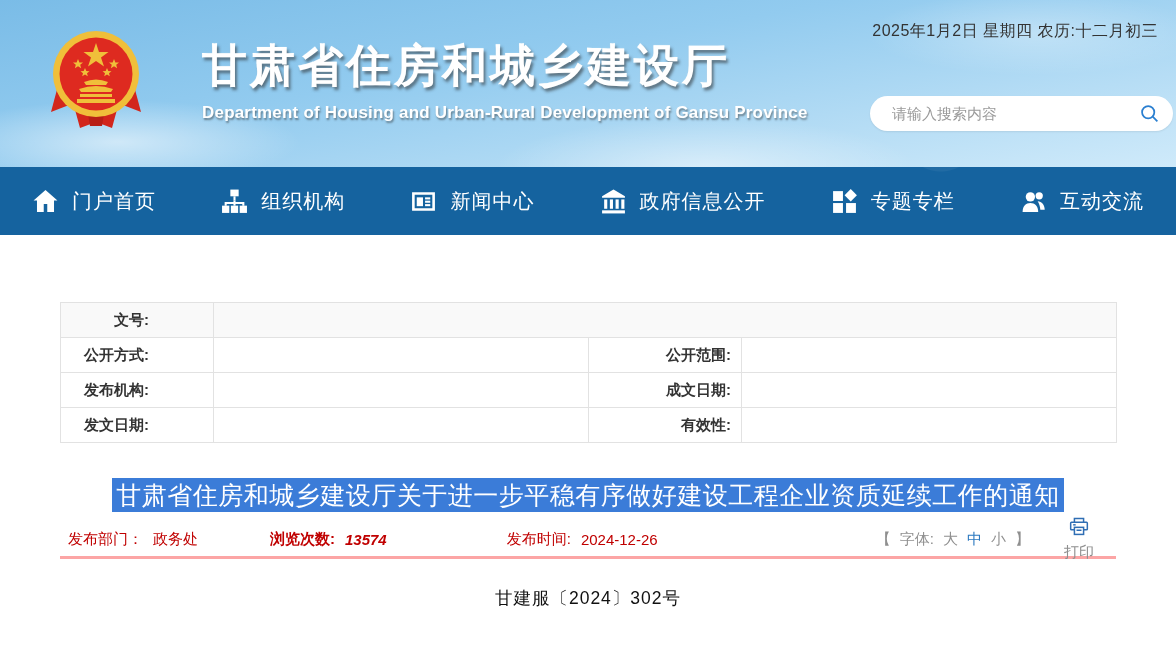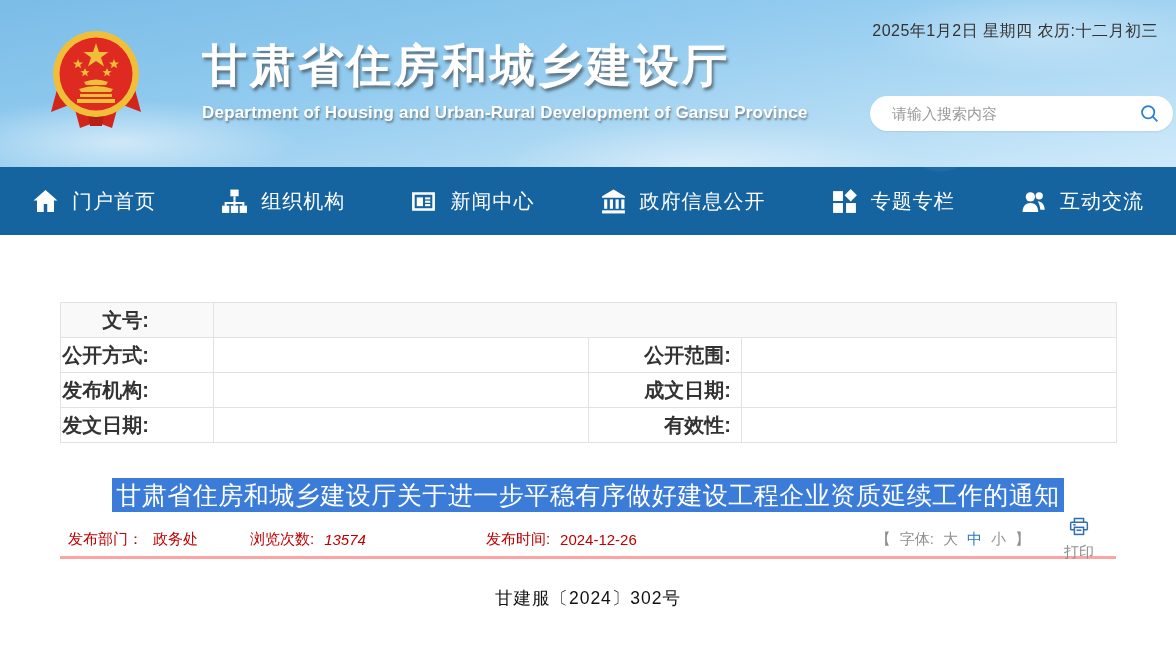--- a/index.html
+++ b/index.html
@@ -56,41 +56,41 @@
   .nav-item {
     display:flex; align-items:center; gap:13px; color:#fff; cursor:pointer;
     font-size:20px; letter-spacing:1px; text-decoration:none;
   }
   .nav-item svg { width:27px; height:27px; fill:#fff; stroke:none; }
 
   
   .content { width:1056px; margin:0 auto; }
 
   table.doc-table { width:1056px; margin-top:67px; border-collapse:collapse; table-layout:fixed; }
-  table.doc-table td { border:1px solid #e2e2e2; height:35px; font-size:20px; color:#333; }
+  table.doc-table td { border:1px solid #e2e2e2; height:35px; font-size:15px; color:#333; }
   td.lbl  { font-weight:bold; text-align:right; }
   td.lbl1 { padding-right:64px; }
   td.lbl2 { padding-right:10px; }
   td.val  { padding-left:12px; }
   tr.shaded td { background:#f9f9f9; }
 
   .article-title { margin-top:34px; text-align:center; line-height:32px; }
   .article-title .hl {
     display:inline; background:#3b7cd8; color:#fff;
     font-size:25px; font-weight:normal; letter-spacing:.5px; padding:3px 4px;
   }
 
   .meta-row {
     margin-top:18px; height:30px; display:flex; align-items:center;
     border-bottom:3px solid #fca5a5; padding:0 4px 6px 8px;
     font-size:15px;
   }
   .meta-red { color:#c00000; }
   .meta-item { display:flex; align-items:center; white-space:nowrap; }
-  .meta-views { margin-left:52px; }
+  .meta-views { margin-left:72px;font-weight:bold; }
   .meta-time  { margin-left:120px; }
   .meta-val   { margin-left:10px; }
   .views-num  { font-style:italic; }
 
   .font-controls { margin-left:auto; display:flex; align-items:center; gap:9px;
                    color:#8f8f8f; font-size:15px; }
   .font-size-opt { cursor:pointer; }
   .font-size-opt.active { color:#2a78c0; }
 
   .print-btn { margin-left:34px; margin-right:18px; display:flex; align-items:center;

